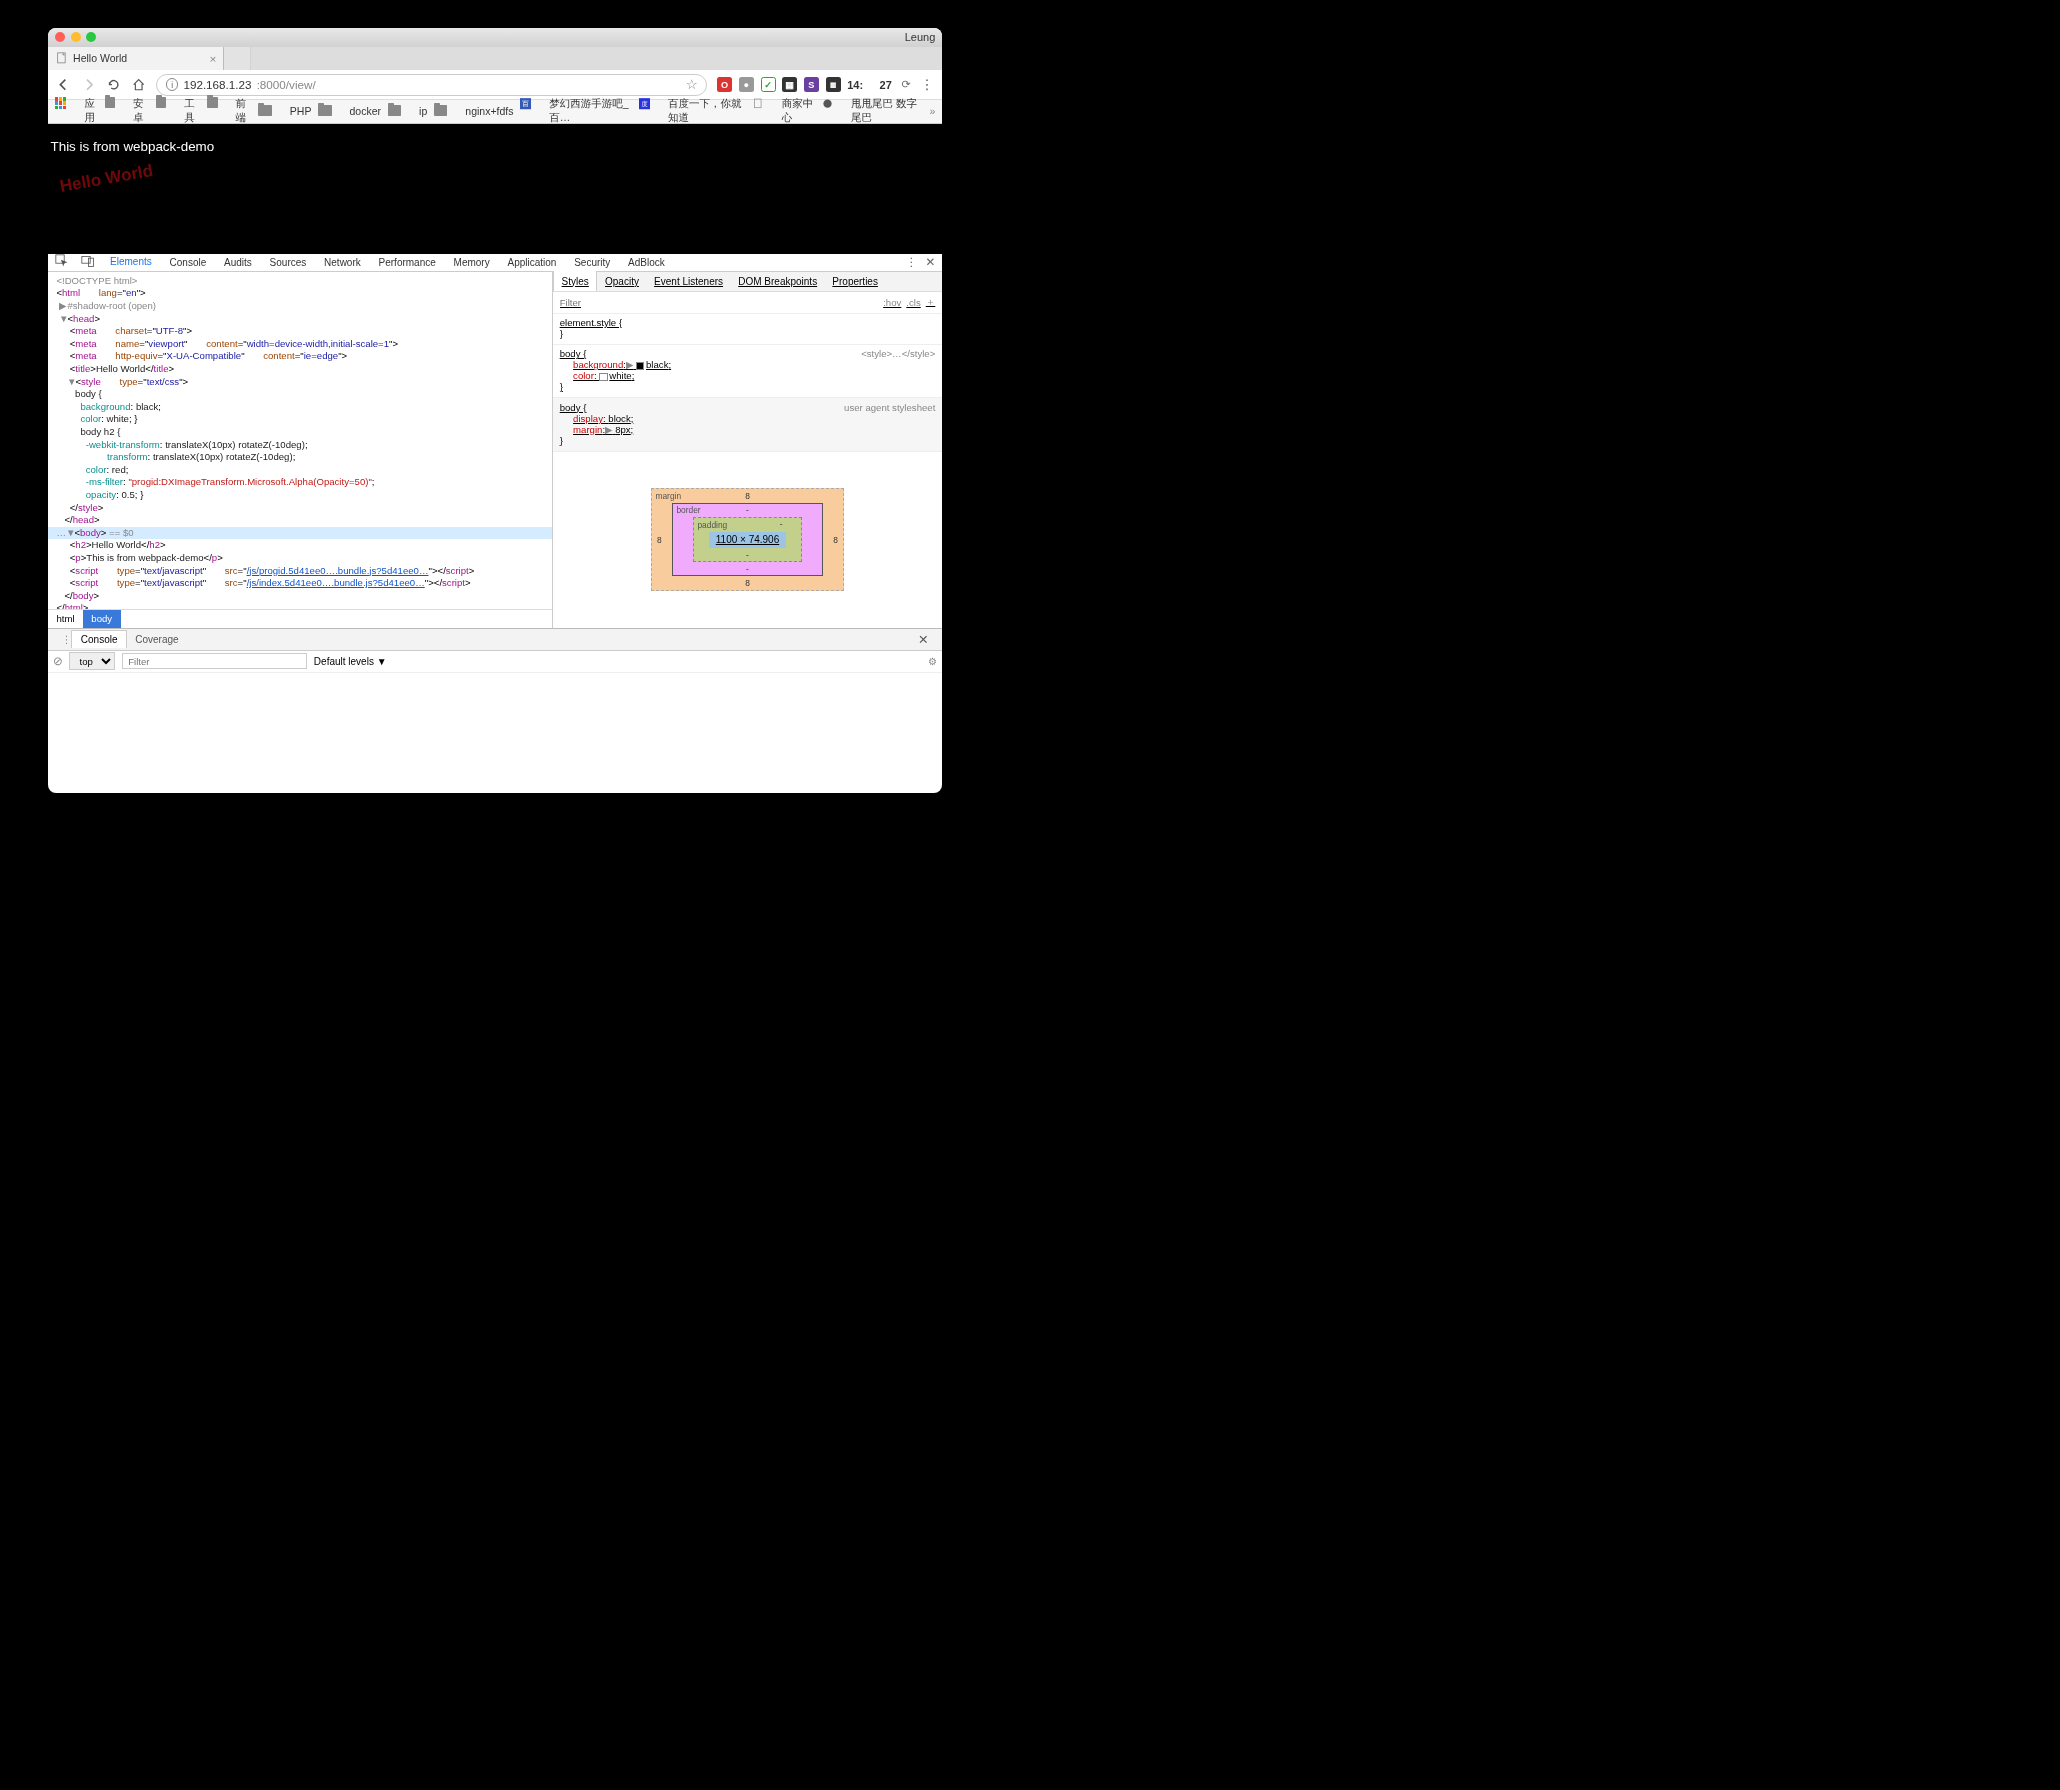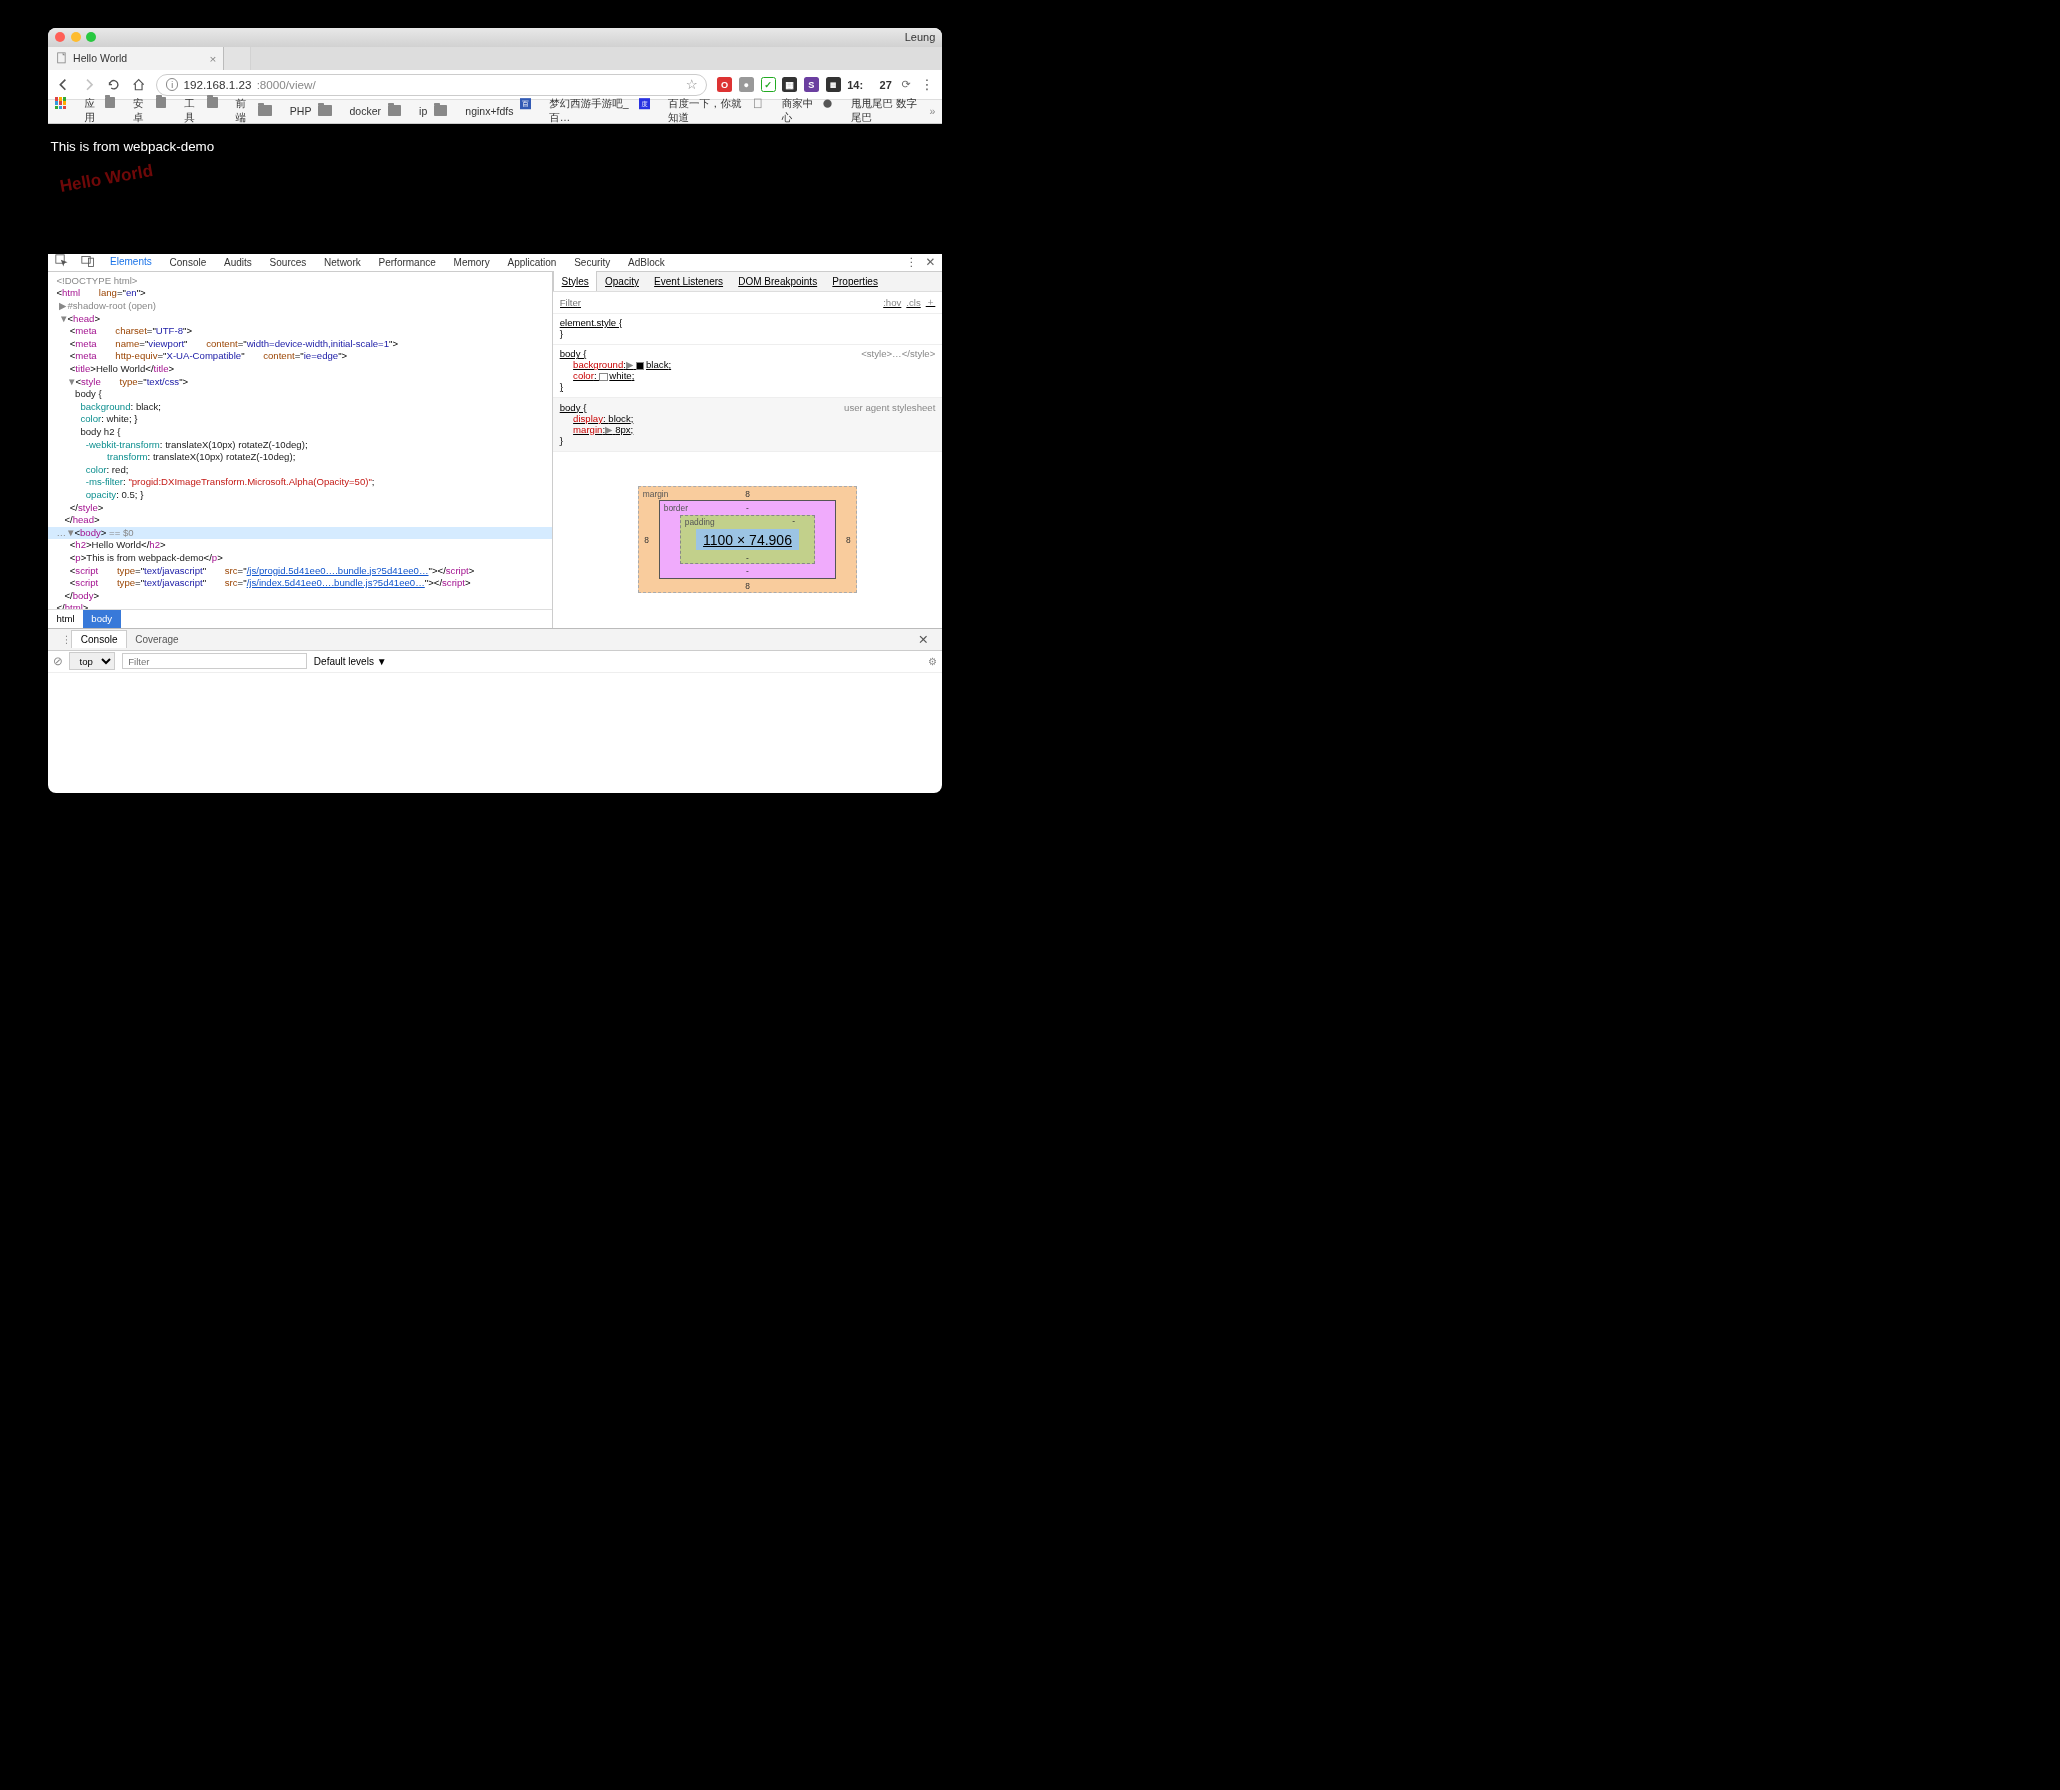--- a/index.html
+++ b/index.html
@@ -74,21 +74,21 @@
 .sty-badges{ display:flex; gap:5px; align-items:center; }
 .sty-rule { padding: 3.4px 6.7px 5px; border-bottom:0.8px solid #eee; }
 .sty-rule.ua { background:#f6f6f6; }
 .sty-src { float:right; color:#888; }
 .sty-prop{ padding-left:13.4px; }
 .color-swatch{display:inline-block;width:8.4px;height:8.4px;border:0.8px solid #888;vertical-align:middle;margin-right:1.7px;}
 .boxmodel { flex:1; display:flex; align-items:center; justify-content:center; padding: 17px; }
 .bm-margin{ border:0.8px dashed #aaa; background:#f9cc9d; padding:13.4px 20px; position:relative; }
 .bm-border{ border:0.8px solid #555; background:#f0abfc; padding:13.4px 20px; position:relative; }
 .bm-padding{ border:0.8px dashed #888; background:#c2d08b; padding:13.4px 15px; position:relative; }
-.bm-content{ background:#9cc4e4; padding:2.5px 6.7px; font-size:14px; }
+.bm-content{ background:#9cc4e4; padding:2.5px 6.7px; font-size:10px; }
 .bm-layer-label{ position:absolute; top:1.7px; left:3.4px; font-size:8.4px; color:#555; }
 .bm-num{ position:absolute; font-size:8.4px; color:#333; }
 
 
 .drawer { border-top:0.8px solid #bbb; height:185px; display:flex; flex-direction:column; font-size:10px; }
 .drawer-tabs{ height:22px; background:#f3f3f3; border-bottom:0.8px solid #ccc; display:flex; align-items:center; padding:0 5px; gap:0; }
 .drawer-tabs .act{ background:#fff; border:0.8px solid #ccc; border-bottom:none; padding:3.4px 8.4px; }
 .drawer-tabs span:not(.act){ padding:3.4px 8.4px; color:#555; }
 .drawer-close{ margin-left:auto; color:#666; font-size:12.6px; padding:0 5px; }
 .console-toolbar{ height:22px; display:flex; align-items:center; gap:6.7px; padding:0 5px; border-bottom:0.8px solid #eee; }

